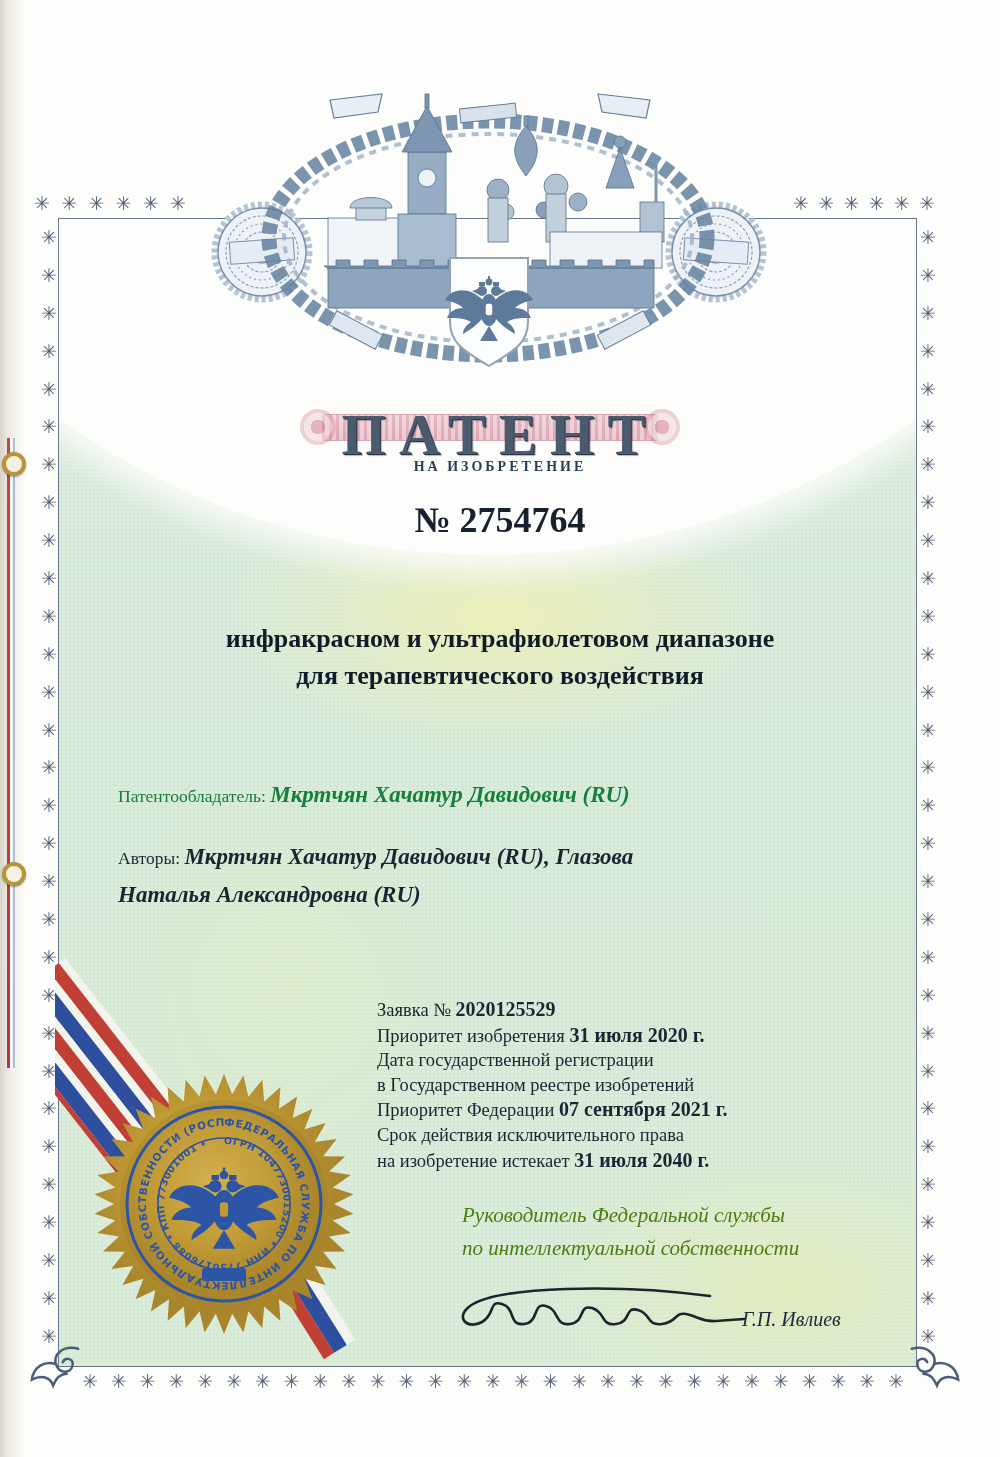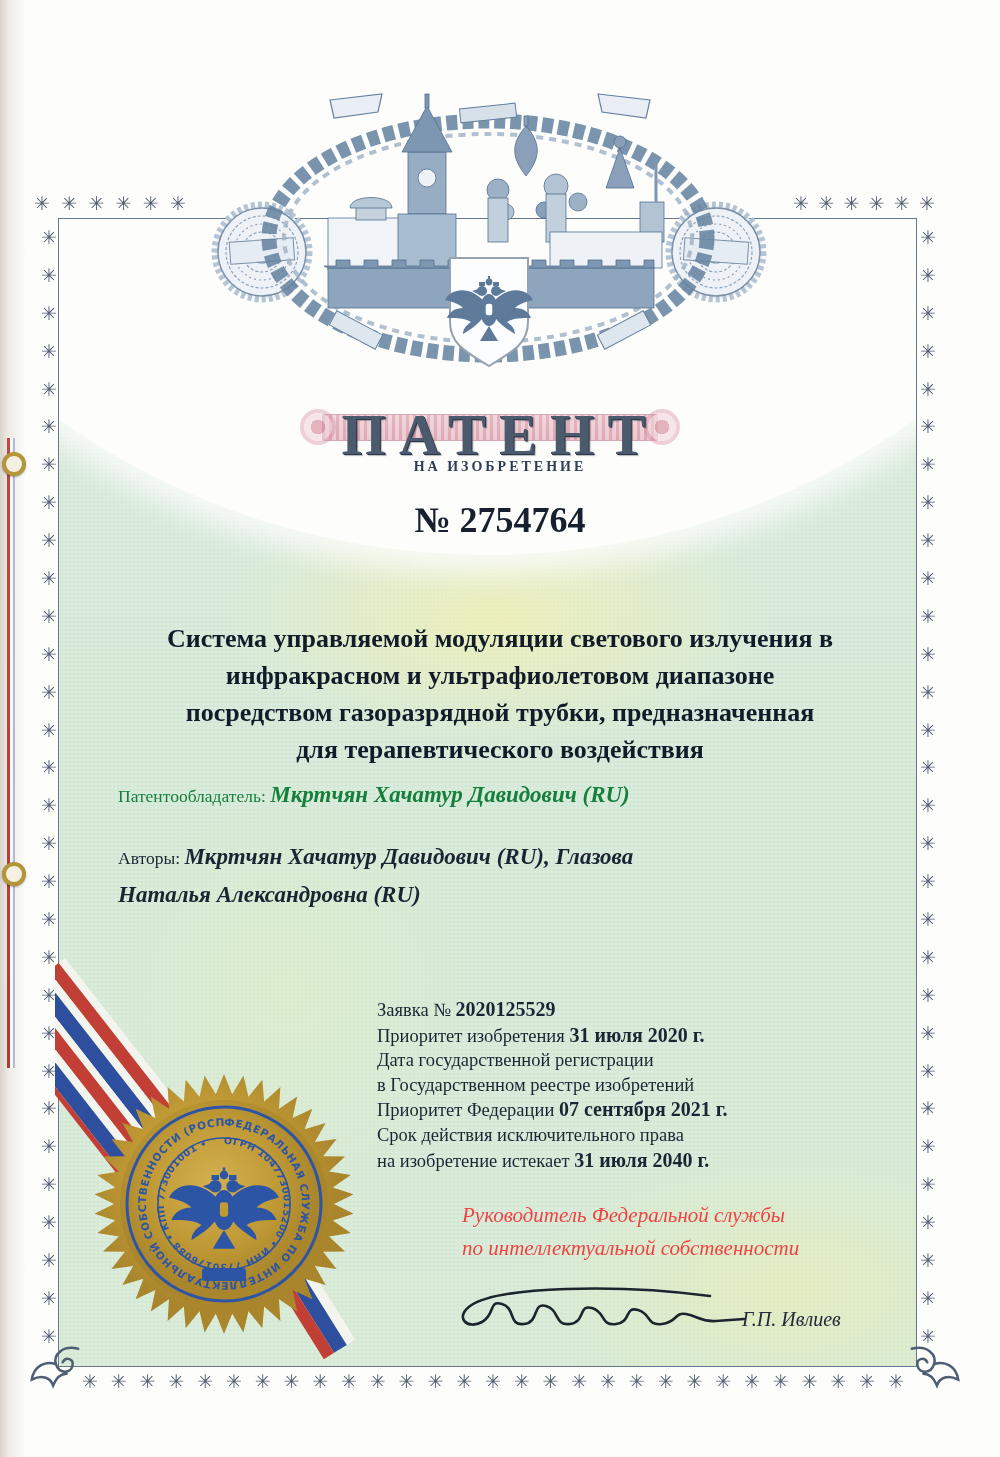--- a/index.html
+++ b/index.html
@@ -58,21 +58,21 @@
   .holder-line{position:absolute;left:118px;top:782px;width:780px;z-index:4;color:#15803d;}
   .authors-block{position:absolute;left:118px;top:839px;width:700px;z-index:4;color:#1b2433;line-height:36px;}
   .label-sm{font-size:17.5px;}
   .name-it{font-size:23px;font-weight:bold;font-style:italic;}
   
   .details{position:absolute;left:370px;top:997px;width:520px;z-index:4;color:#1c2534;
      font-size:18.5px;line-height:24.6px;margin-left:7px;}
   .details .b{font-weight:bold;font-size:20px;}
   
   .sig-title{position:absolute;left:462px;top:1199px;width:440px;z-index:4;
-     font-style:italic;font-size:21px;line-height:33px;color:#ef4444;}
+     font-style:italic;font-size:21px;line-height:33px;color:#4d7c0f;}
   .sig-script{position:absolute;left:448px;top:1282px;z-index:4;}
   .sig-name{position:absolute;left:742px;top:1308px;z-index:4;font-style:italic;font-size:20px;color:#212a38;}
   
   .ribbons{position:absolute;left:55px;top:930px;width:420px;height:460px;z-index:5;}
   .seal{position:absolute;left:92px;top:1072px;width:264px;height:264px;z-index:6;}
   .cord{position:absolute;left:7px;top:438px;width:3px;height:630px;z-index:4;
      background:linear-gradient(180deg,#c5463c,#b23a33);box-shadow:3px 0 0 rgba(255,255,255,.8),5px 0 0 rgba(60,90,160,.35);}
   .eyelet{position:absolute;width:16px;height:16px;border-radius:50%;z-index:6;
      border:4px solid #b49538;background:#f5f0e2;box-shadow:0 1px 2px rgba(0,0,0,.35);}
   .flourish{position:absolute;z-index:3;}
@@ -294,23 +294,21 @@
 
   <div class="patent-band">
     <div class="band-rosette" style="left:-22px;"></div>
     <div class="band-rosette" style="right:-22px;"></div>
   </div>
   <div class="doc-type">ПАТЕНТ</div>
   <div class="doc-subtype">НА ИЗОБРЕТЕНИЕ</div>
   <div class="doc-number">№ 2754764</div>
 
   <div class="invention-title">
-    <div>Система управляемой модуляции светового излучения в</div>
     <div>инфракрасном и ультрафиолетовом диапазоне</div>
-    <div>посредством газоразрядной трубки, предназначенная</div>
     <div>для терапевтического воздействия</div>
   </div>
 
   <div class="holder-line">
     <span class="label-sm">Патентообладатель: </span><span class="name-it">Мкртчян Хачатур Давидович (RU)</span>
   </div>
 
   <div class="authors-block">
     <div>
       <span class="label-sm">Авторы: </span><span class="name-it">Мкртчян Хачатур Давидович (RU), Глазова</span>

